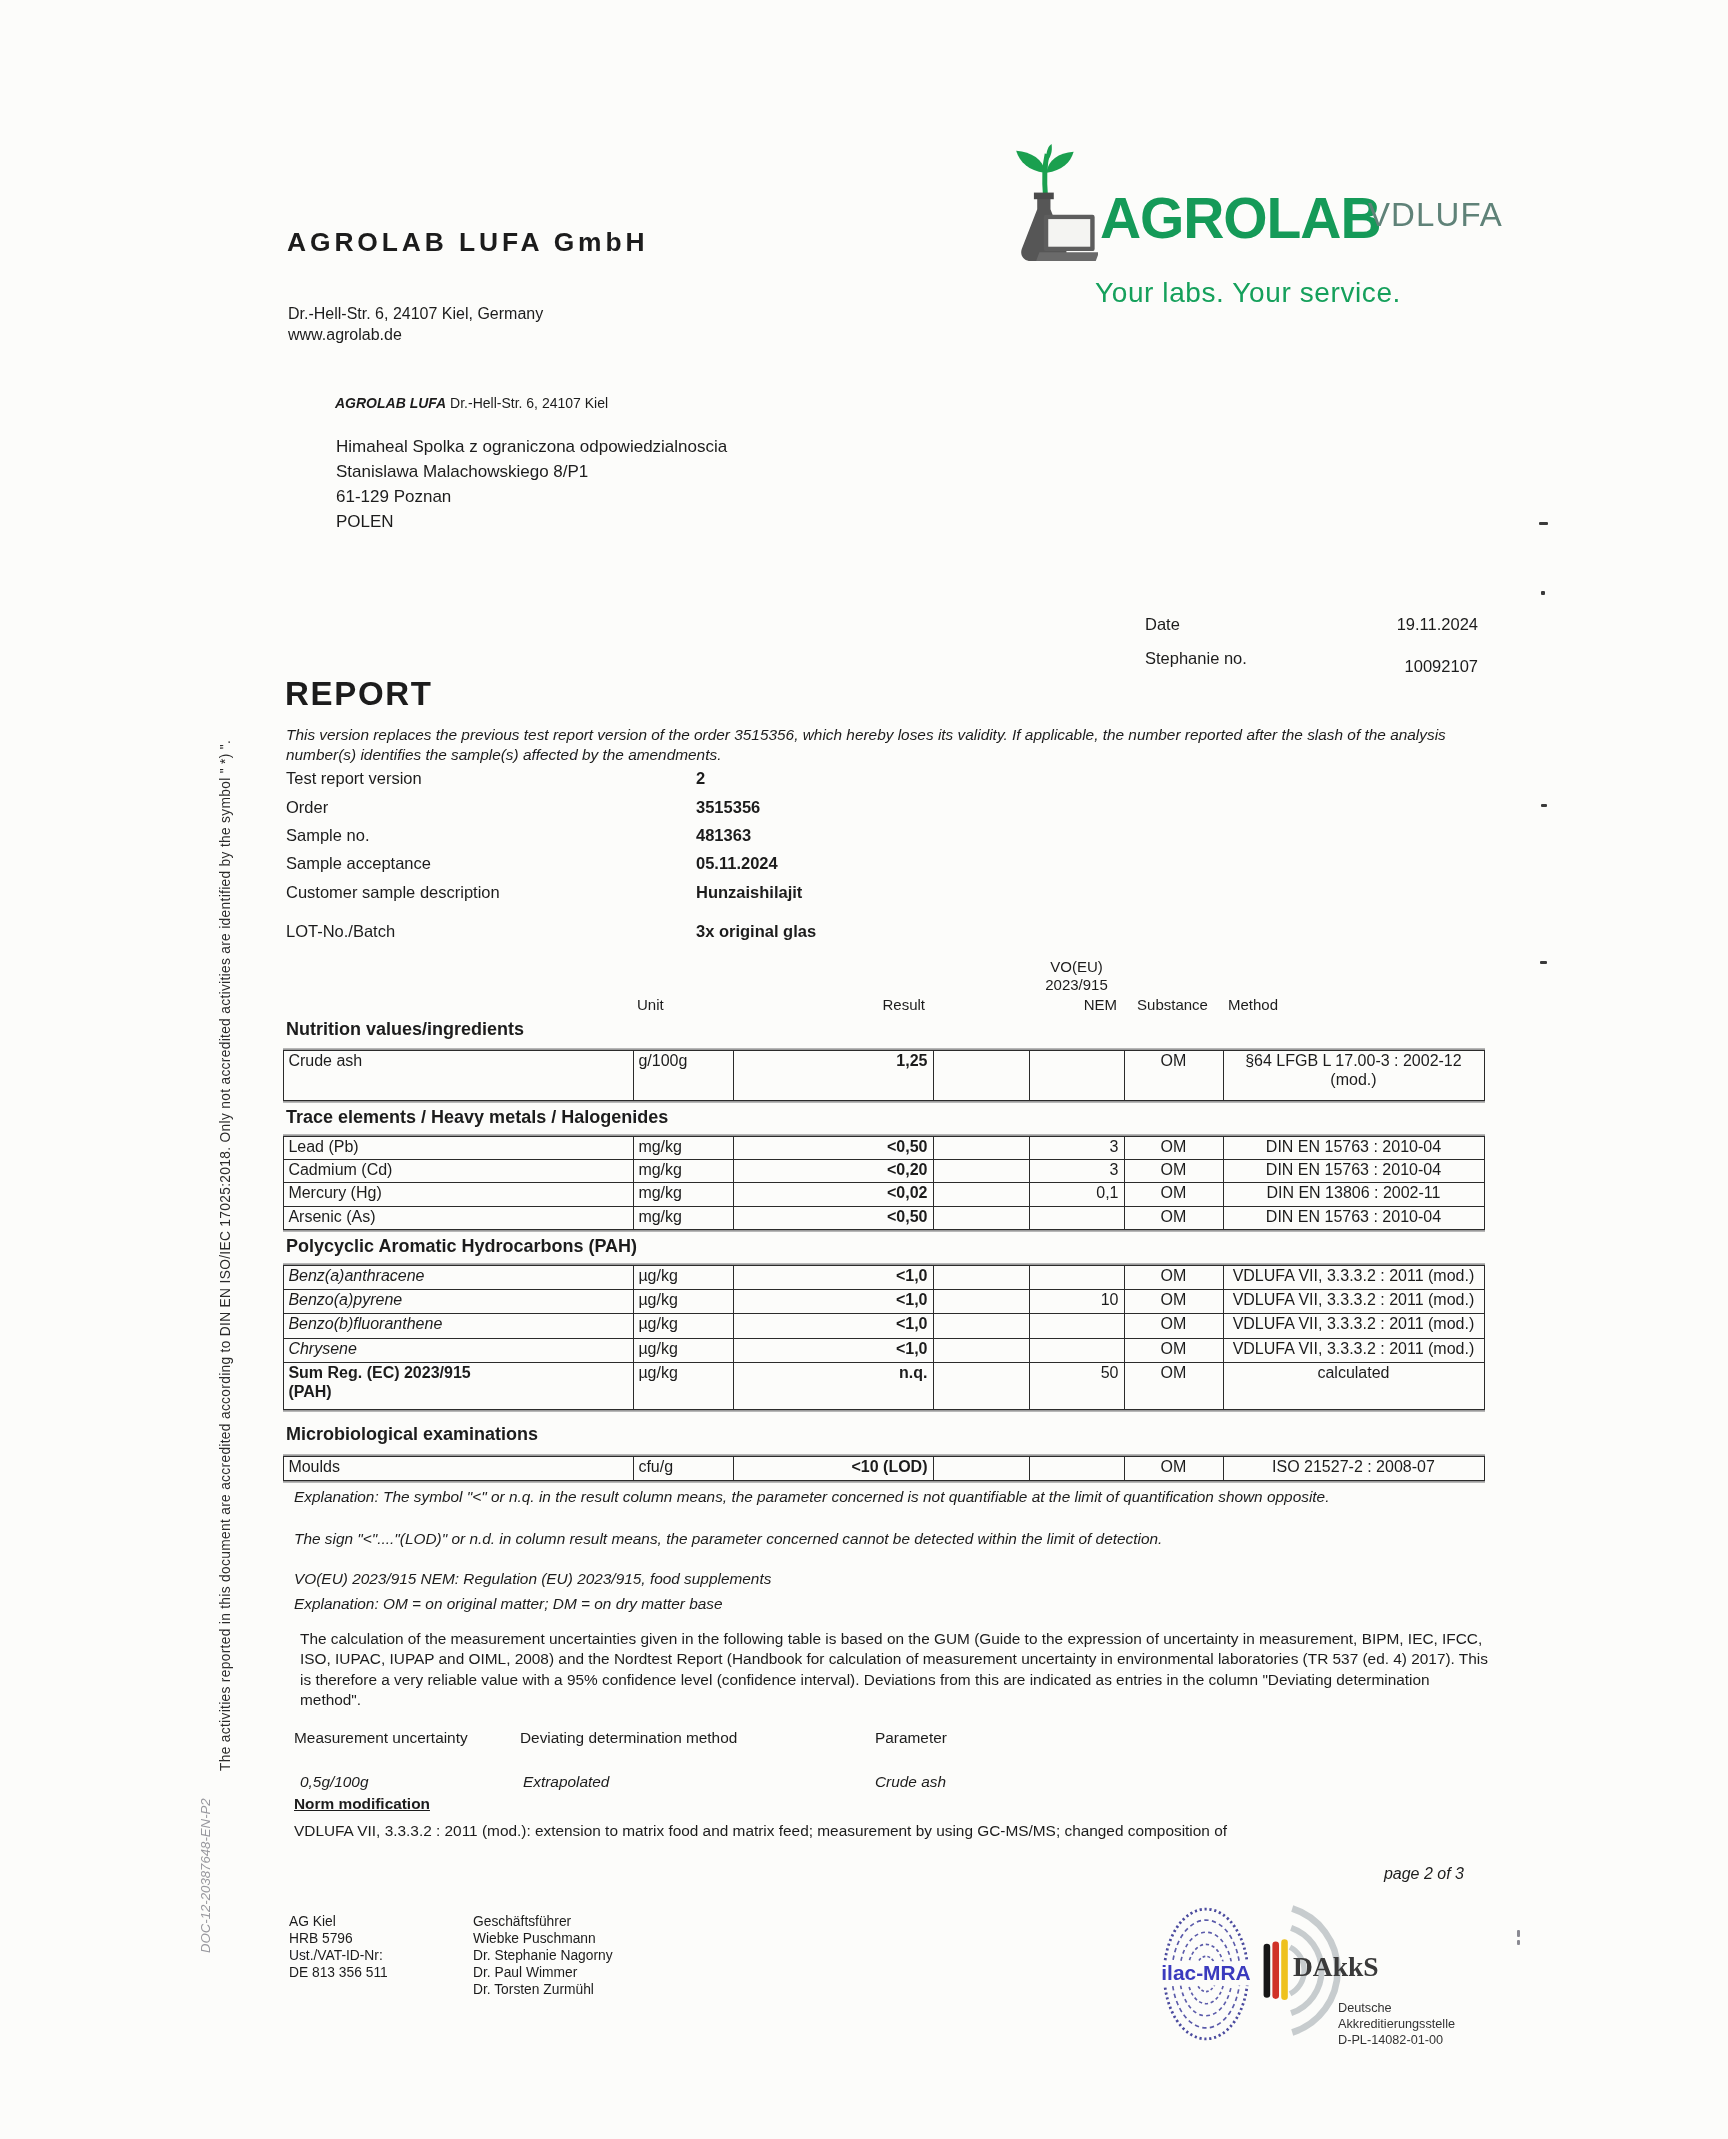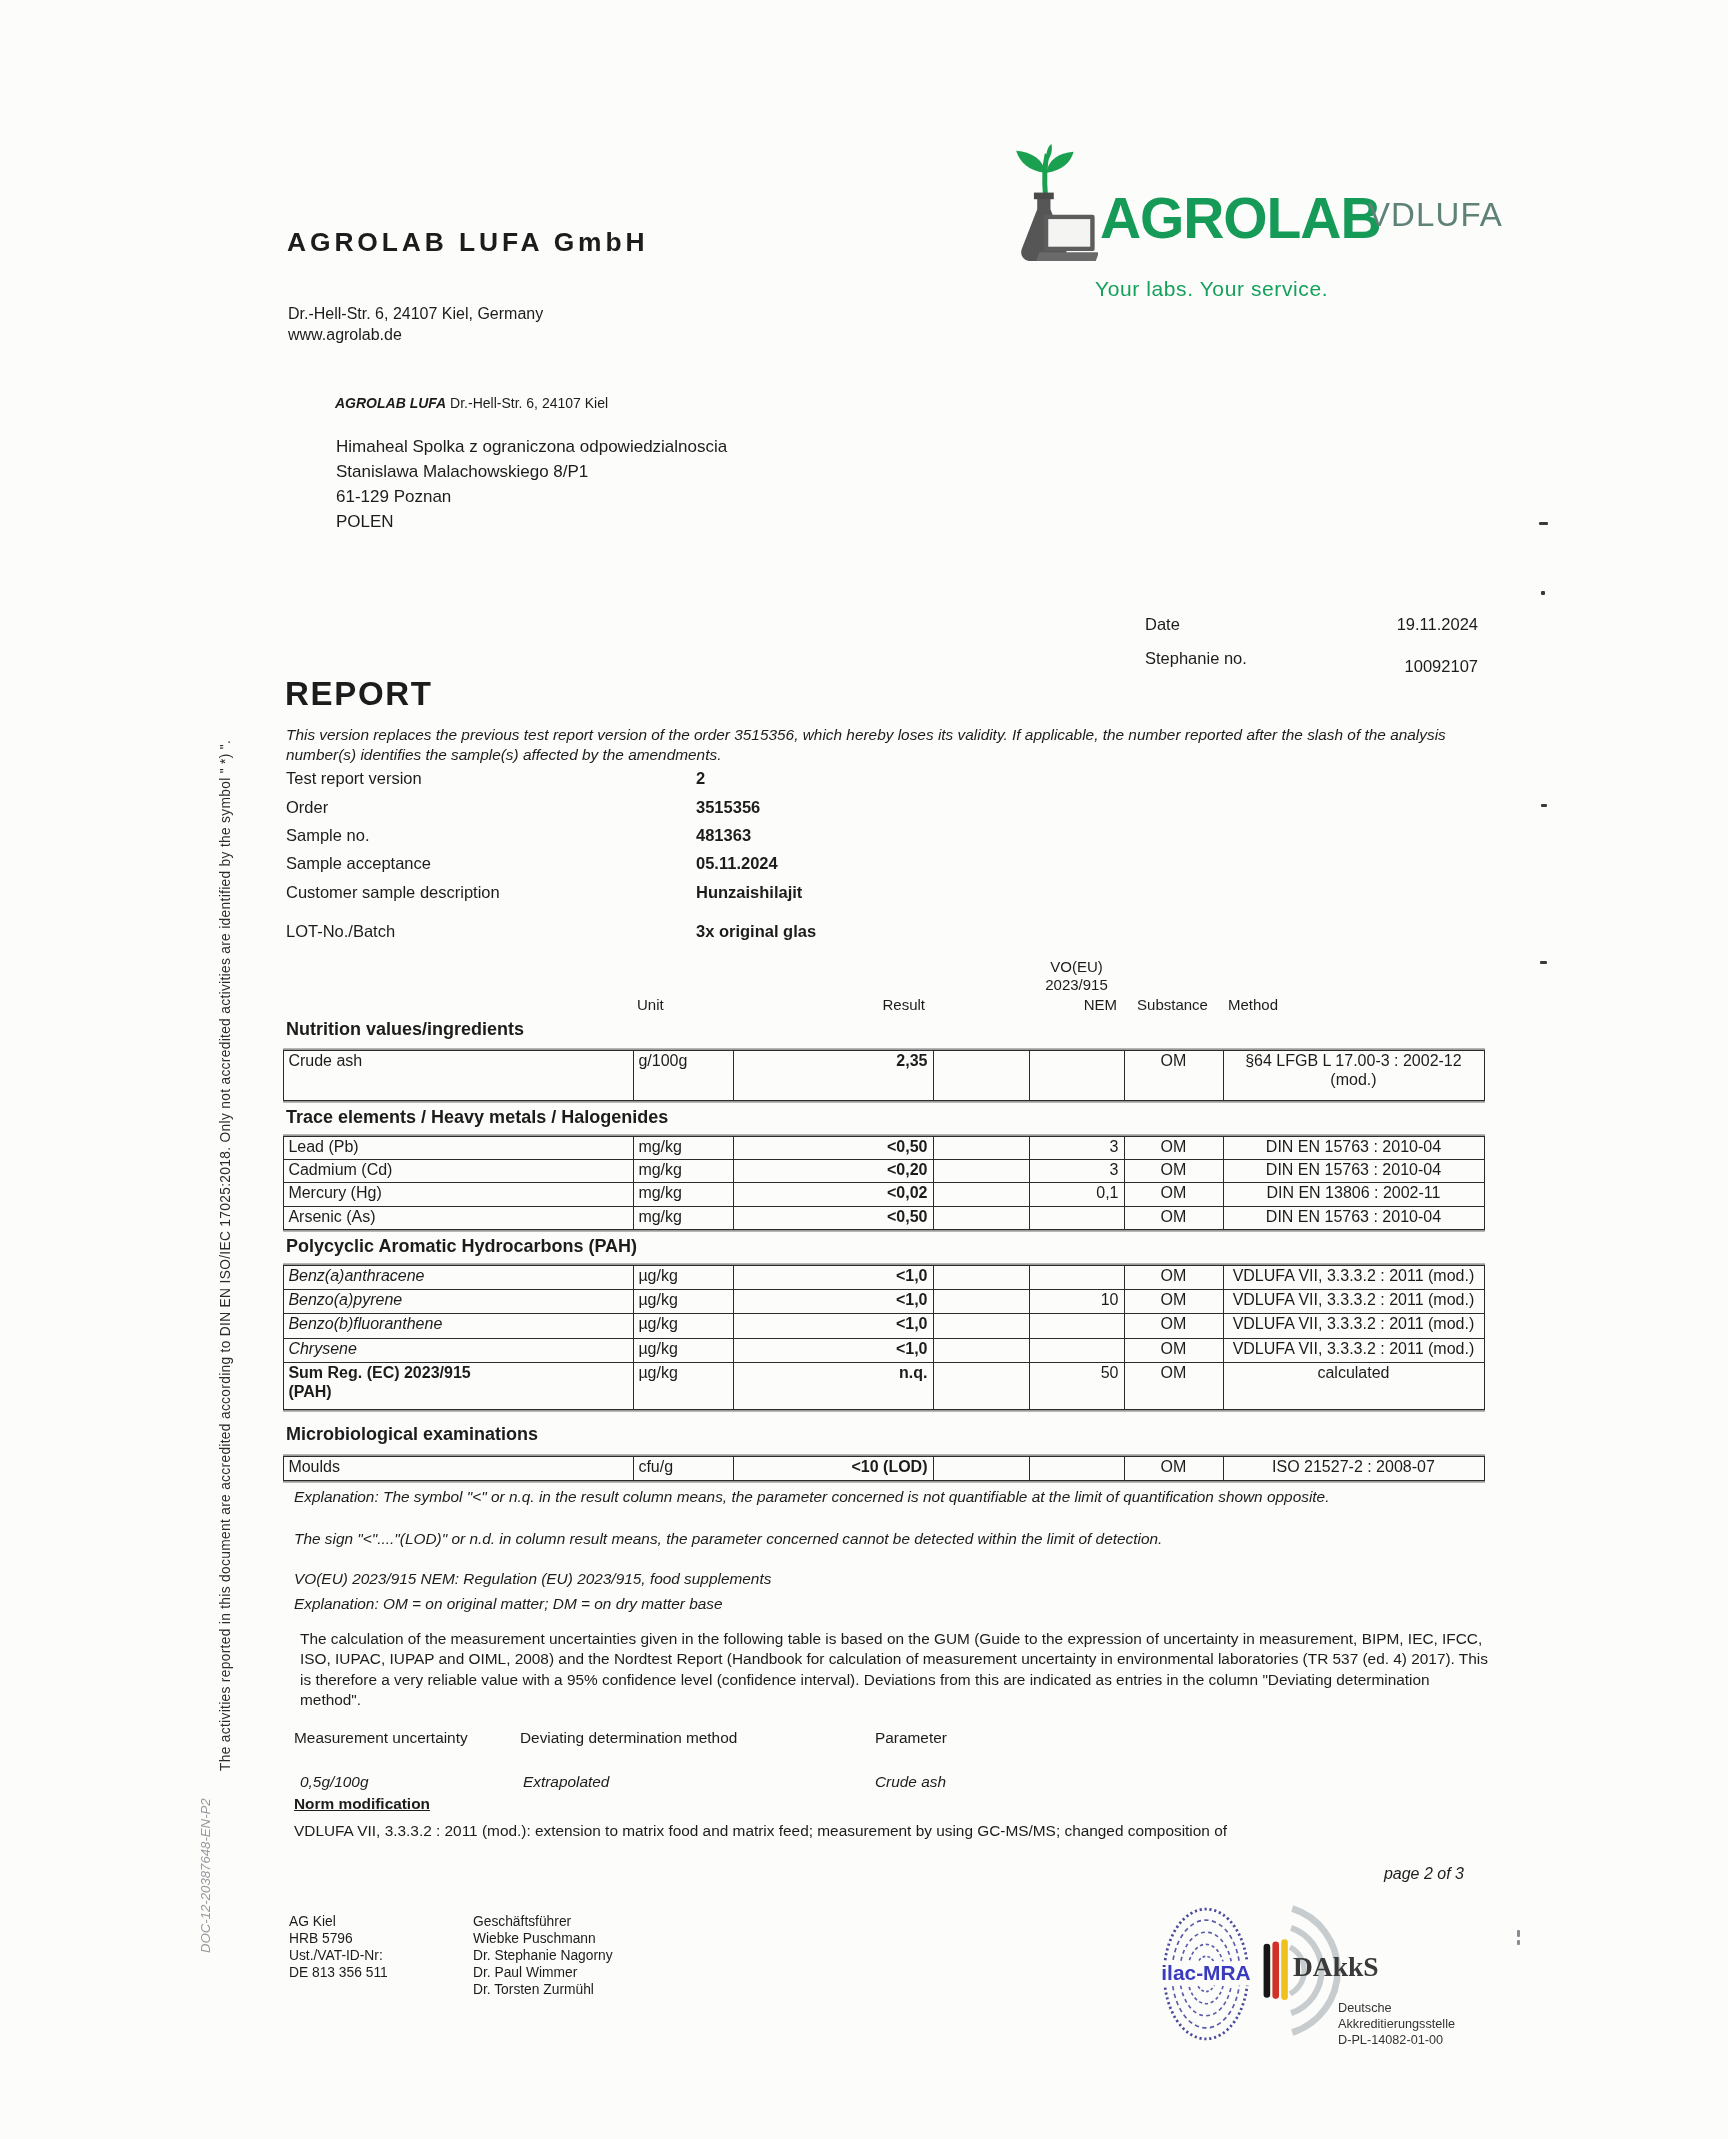--- a/index.html
+++ b/index.html
@@ -5,21 +5,21 @@
   html,body{margin:0;padding:0;background:#e8e8e8;}
   #page{position:relative;width:1728px;height:2140px;background:#fcfcfa;
         font-family:"Liberation Sans",sans-serif;color:#1c1c1c;overflow:hidden;}
   .abs{position:absolute;}
 
   
   .company-title{font-size:26.4px;font-weight:bold;letter-spacing:3.9px;}
   .company-addr{font-size:16px;line-height:21px;}
   .brand-word{font-size:57px;font-weight:bold;letter-spacing:-1.1px;}
   .brand-suffix{font-size:33px;letter-spacing:1.1px;}
-  .brand-tagline{font-size:21px;letter-spacing:0.6px;}
+  .brand-tagline{font-size:28px;letter-spacing:0.6px;}
 
   
   .sender-line{font-size:14px;}
   .sender-bold{font-weight:bold;font-style:italic;}
   .recipient{font-size:17px;line-height:25px;}
 
   
   .meta-label{font-size:16.5px;}
   .meta-value{font-size:16.5px;text-align:right;width:165px;}
 
@@ -144,21 +144,21 @@
         <col style="width:200px">
         <col style="width:96px">
         <col style="width:95px">
         <col style="width:99px">
         <col style="width:261px">
       </colgroup>
     <tbody>
         <tr>
       <td style="height:47px;">Crude ash</td>
       <td>g/100g</td>
-      <td class="c-result">2,35</td>
+      <td class="c-result">1,25</td>
       <td></td>
       <td class="c-nem"></td>
       <td class="c-sub">OM</td>
       <td class="c-method m-mid">
         <div>§64 LFGB L 17.00-3 : 2002-12</div>
         <div>(mod.)</div>
       </td>
     </tr>
   </tbody>
     </table>

